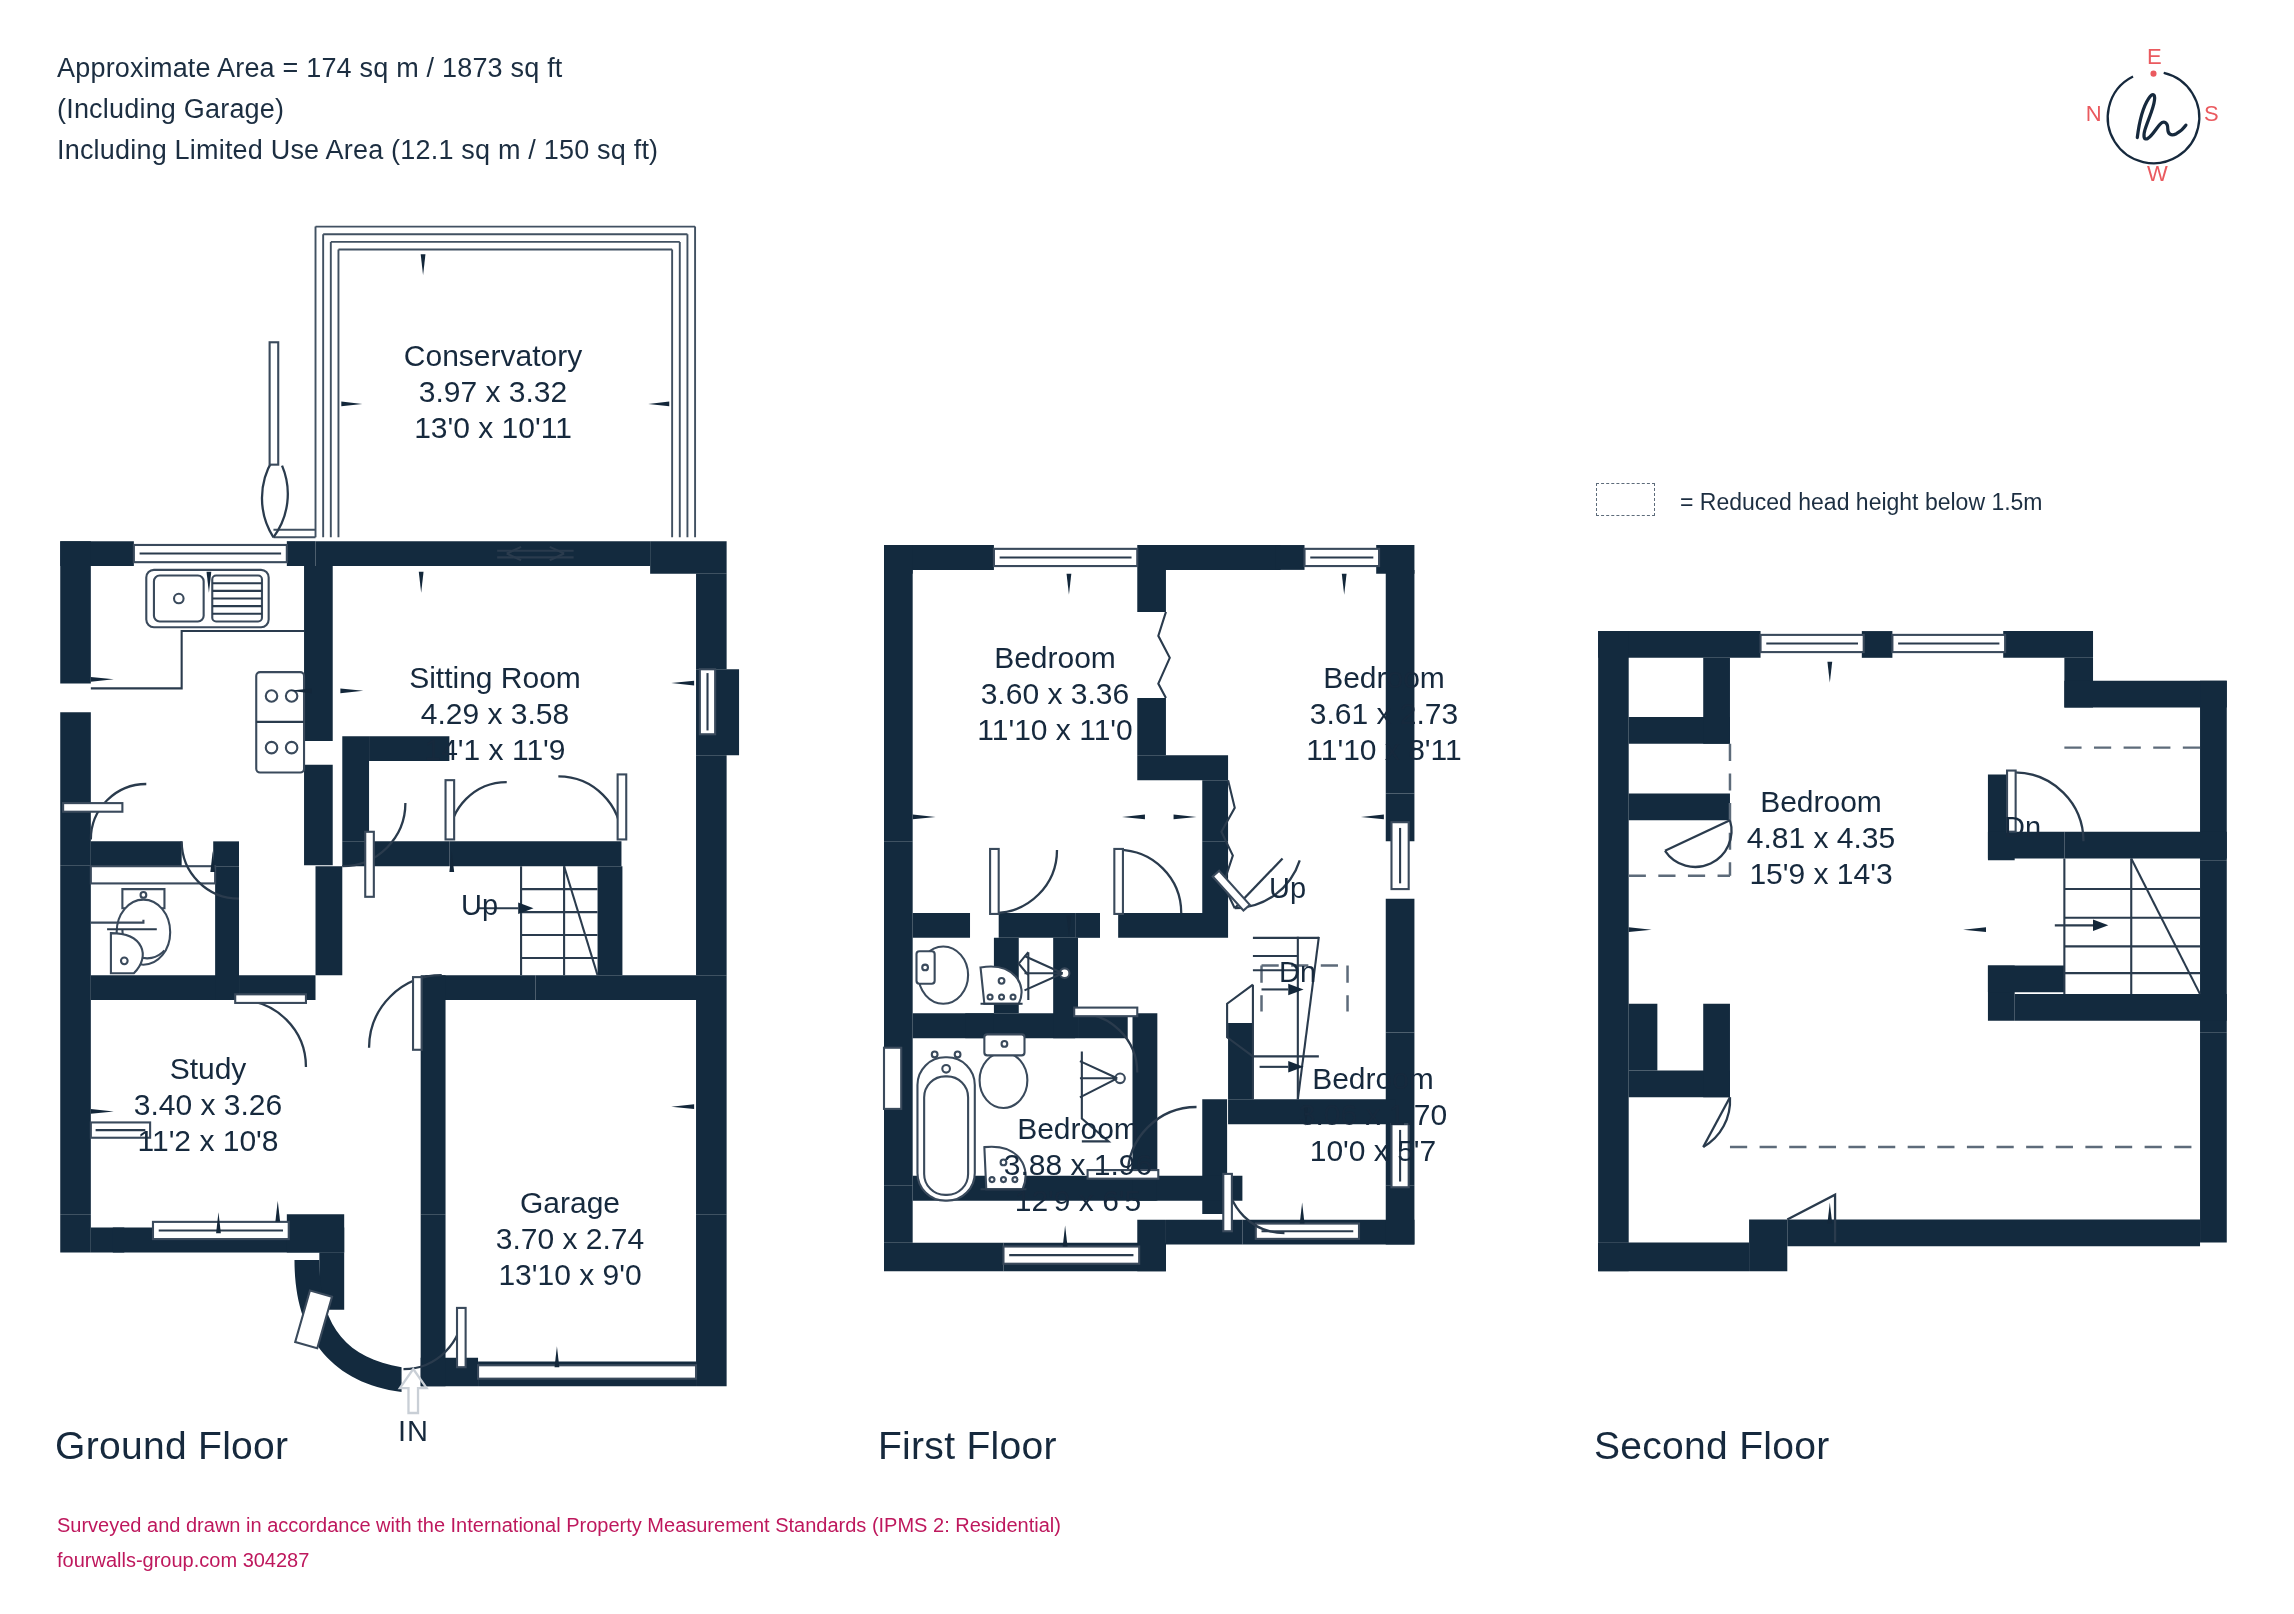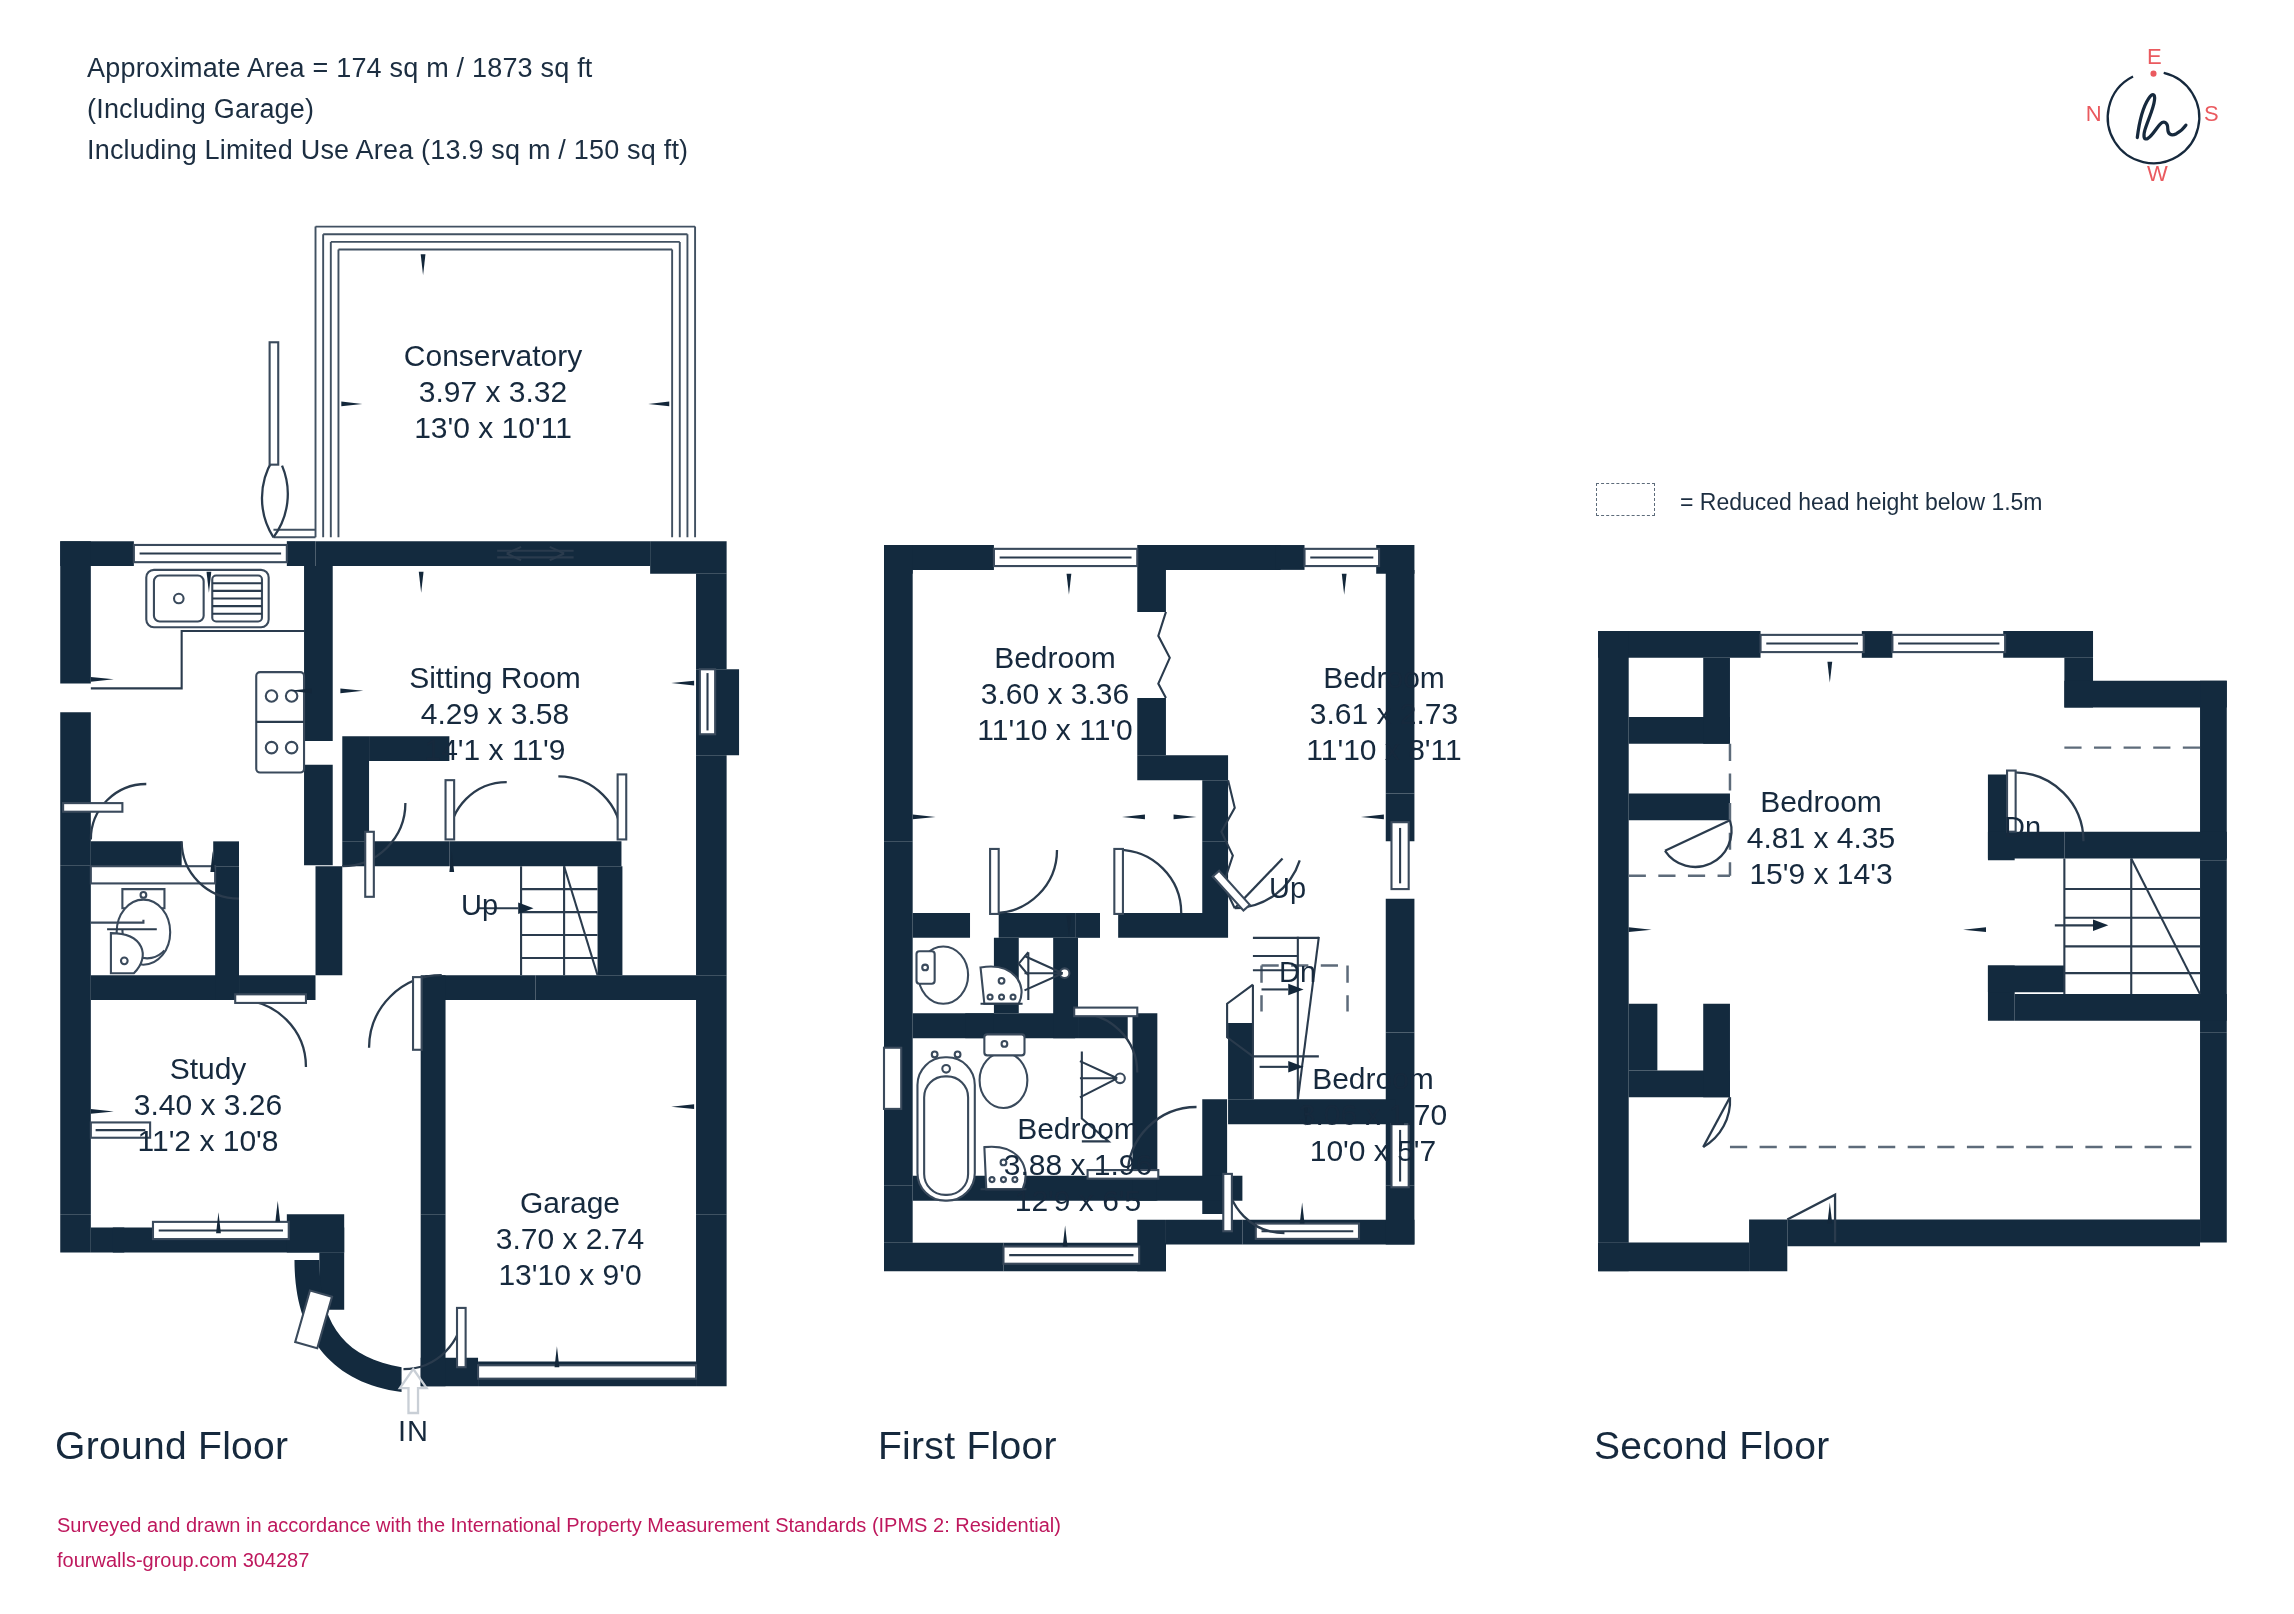--- a/index.html
+++ b/index.html
@@ -25,21 +25,20 @@
     left: 57px;
     top: 48px;
     width: 1051px;
   }
   #header .hline {
     font-size: 27px;
     line-height: 41px;
     color: #1c2e41;
     letter-spacing: 0.2px;
     white-space: nowrap;
-    margin-left: 30px;
   }
 
   
   #compass {
     position: absolute;
     left: 2082px;
     top: 46px;
     width: 143px;
     height: 143px;
   }
@@ -148,21 +147,21 @@
   .tick   { fill: #13273a; }
 </style>
 </head>
 <body>
 
 <div id="page">
 
   <div id="header">
     <div class="hline">Approximate Area = 174 sq m / 1873 sq ft</div>
     <div class="hline">(Including Garage)</div>
-    <div class="hline">Including Limited Use Area (13.9 sq m / 150 sq ft)</div>
+    <div class="hline">Including Limited Use Area (12.1 sq m / 150 sq ft)</div>
   </div>
 
   <div id="compass">
     <svg width="143" height="143" viewBox="0 0 150 150">
       <circle cx="75" cy="75" r="48" fill="none" stroke="#16293d" stroke-width="2.4" stroke-dasharray="268 33" transform="rotate(-77 75 75)"></circle>
       <circle cx="75" cy="29" r="3.2" fill="#ea5a5f"></circle>
 
       <path d="M58 96 C60 80, 64 64, 70 55 C74 49, 77 50, 76 57 C75 66, 69 78, 66 88
                C64 95, 65 99, 69 97 C74 94, 78 86, 82 82 C86 78, 90 80, 90 87
                C90 92, 93 95, 99 92 C104 89, 107 86, 109 83" fill="none" stroke="#16293d" stroke-width="3.4" stroke-linecap="round"></path>

